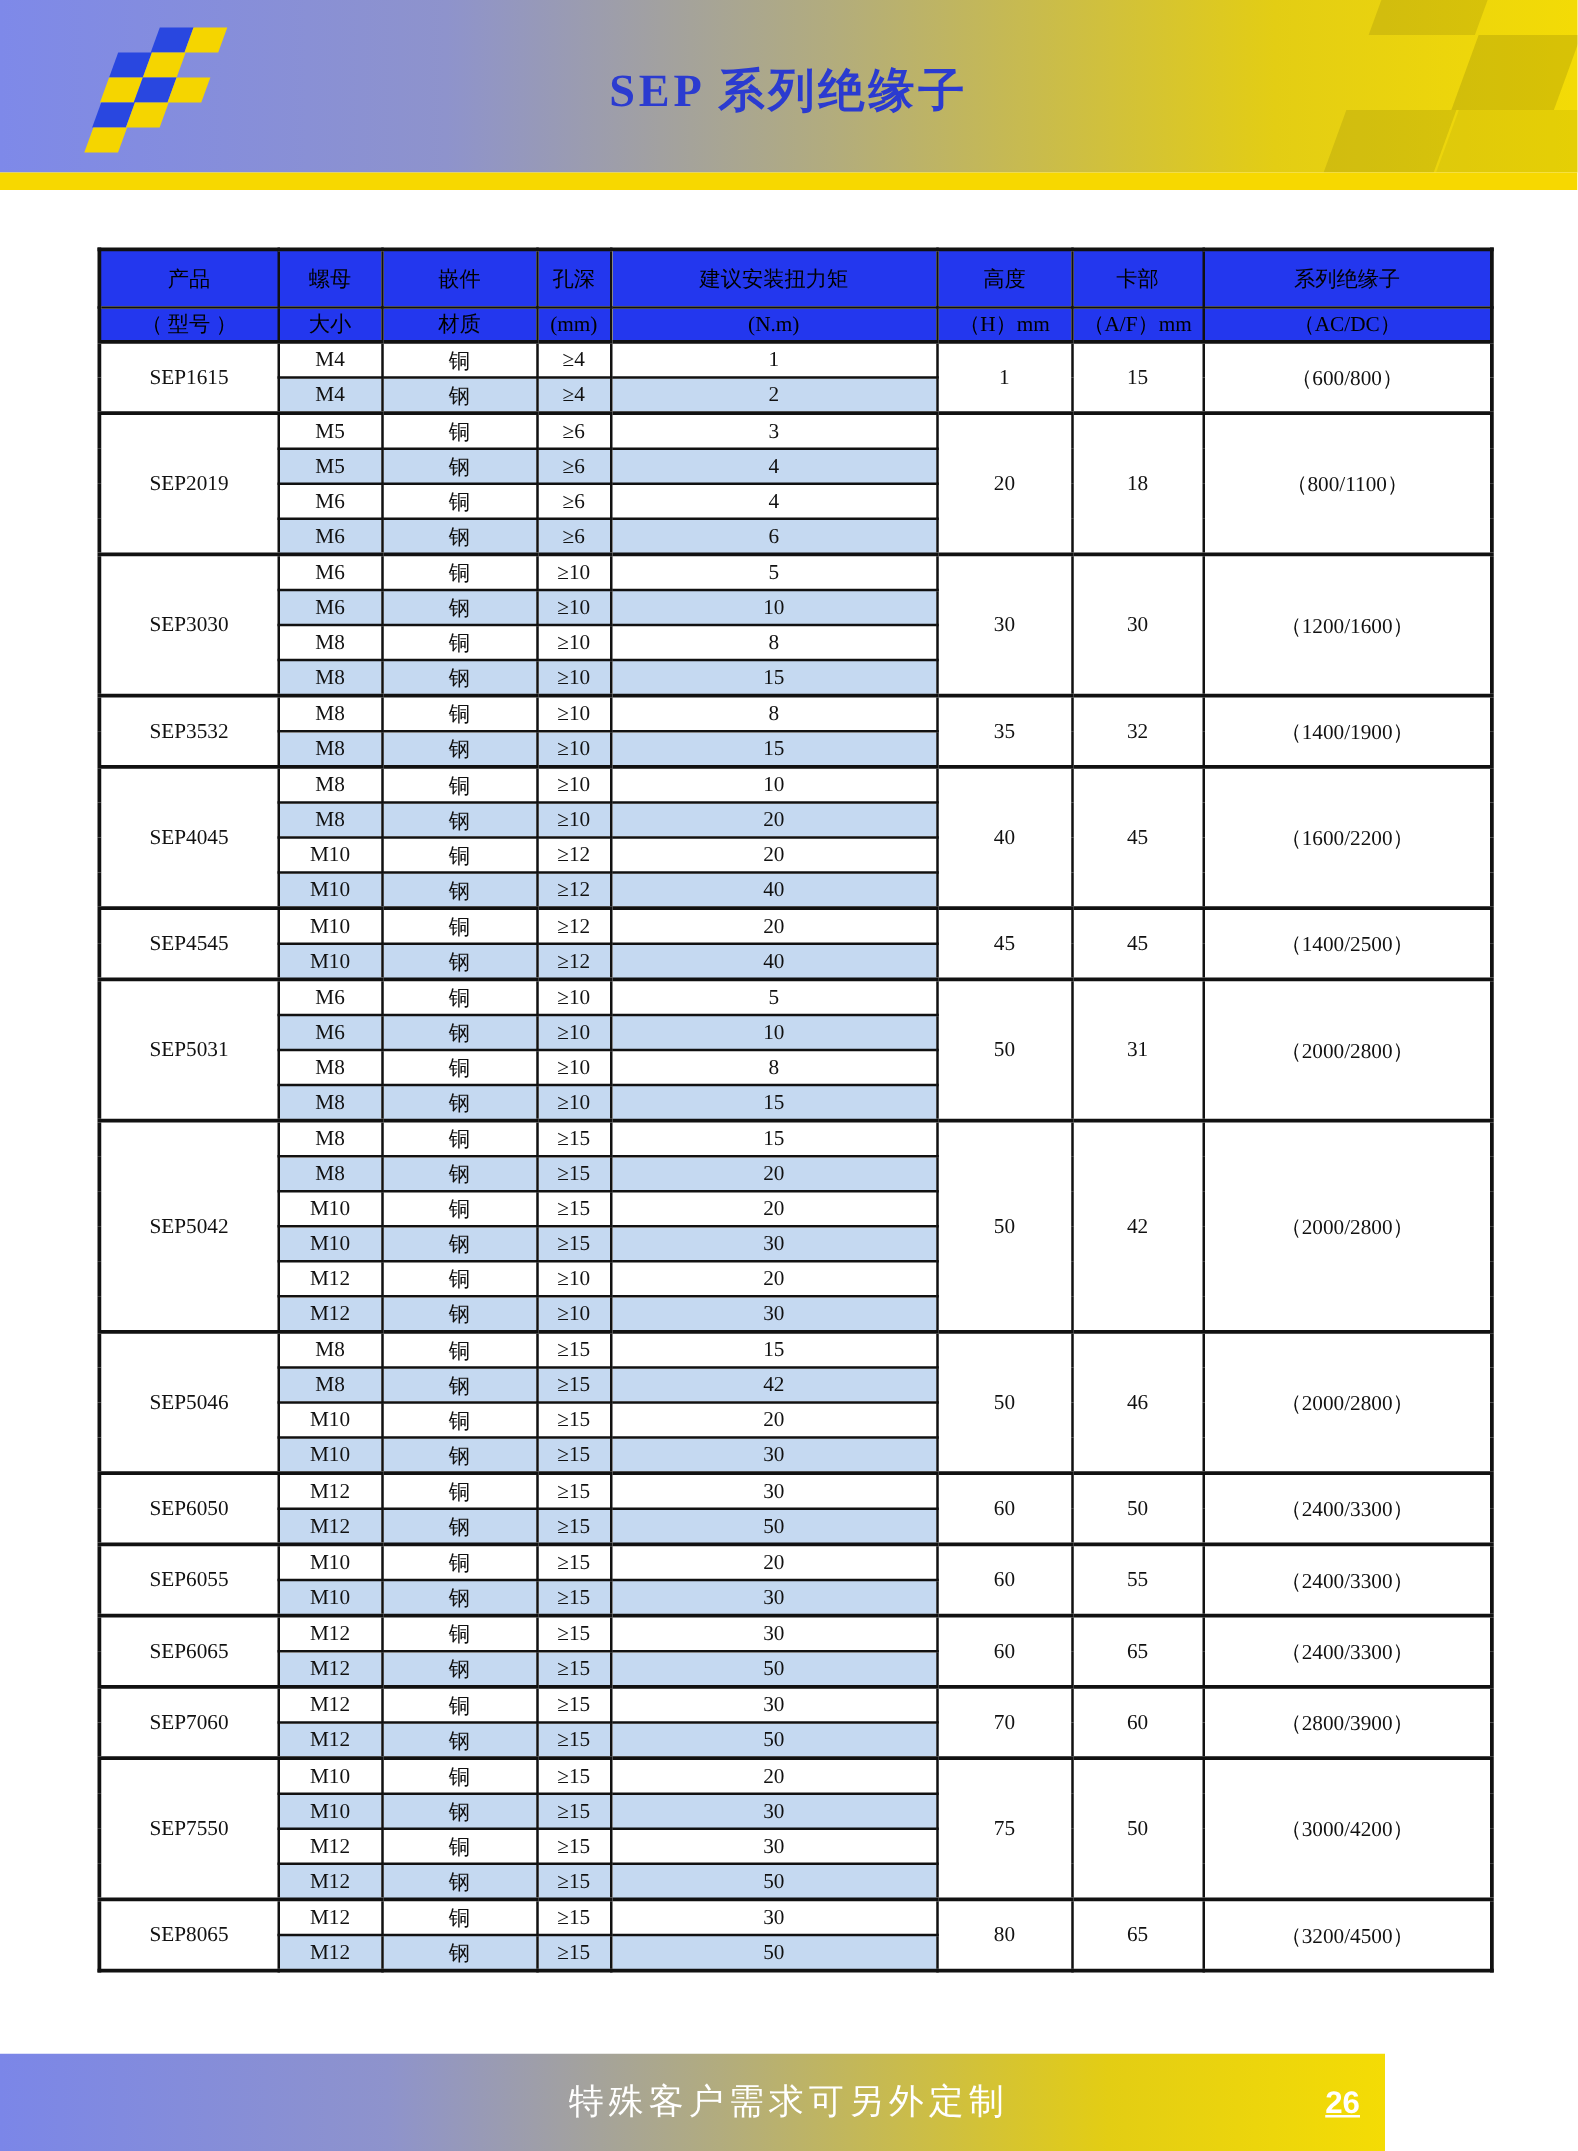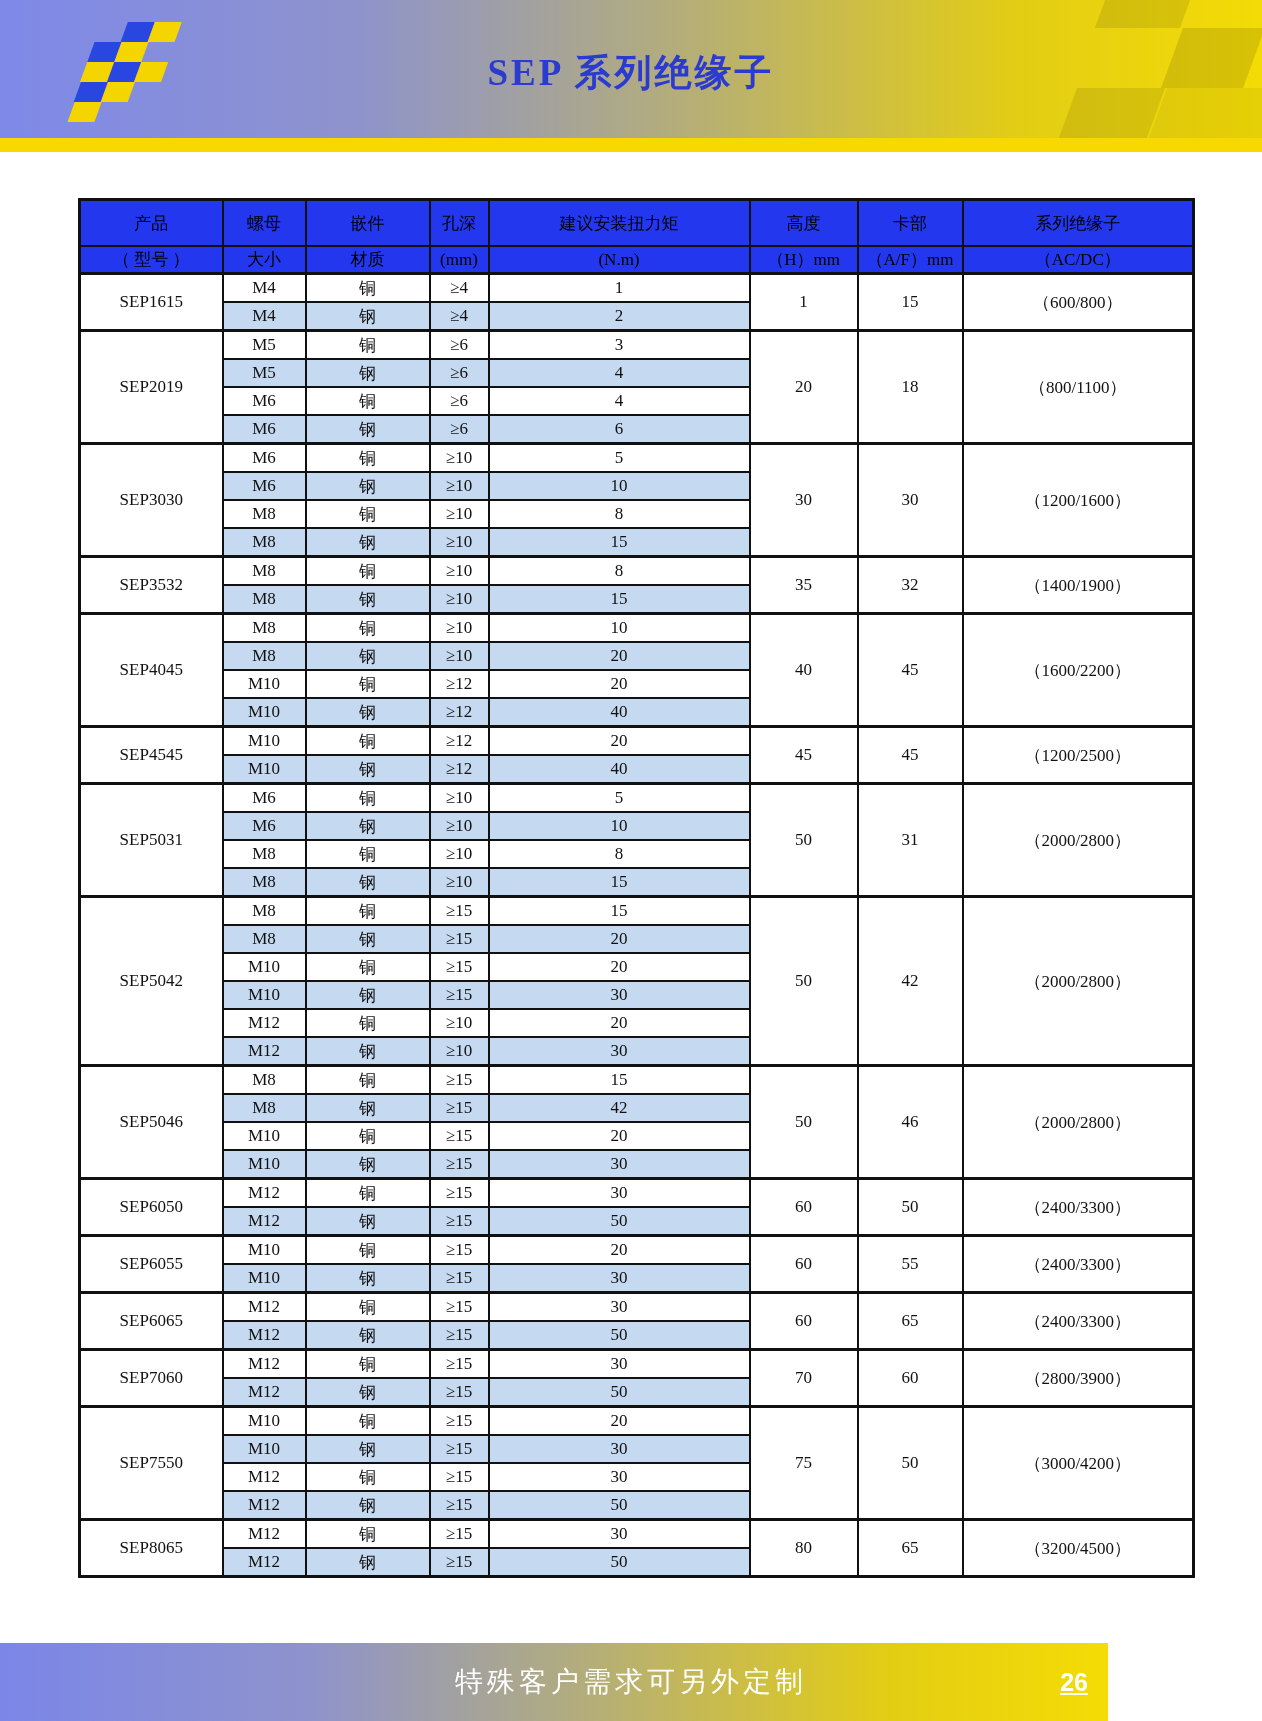--- a/index.html
+++ b/index.html
@@ -245,21 +245,21 @@
           <td class="stripe">40</td>
         </tr>
         <tr class="group-start">
           <td rowspan="2">SEP4545</td>
           <td>M10</td>
           <td>铜</td>
           <td>≥12</td>
           <td>20</td>
           <td rowspan="2">45</td>
           <td rowspan="2">45</td>
-          <td rowspan="2">（1200/2500）</td>
+          <td rowspan="2">（1400/2500）</td>
         </tr>
         <tr>
           <td class="stripe">M10</td>
           <td class="stripe">钢</td>
           <td class="stripe">≥12</td>
           <td class="stripe">40</td>
         </tr>
         <tr class="group-start">
           <td rowspan="4">SEP5031</td>
           <td>M6</td>

